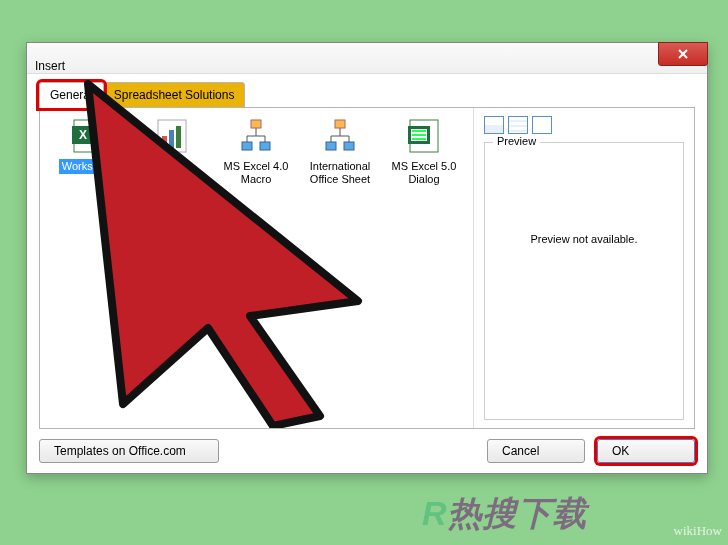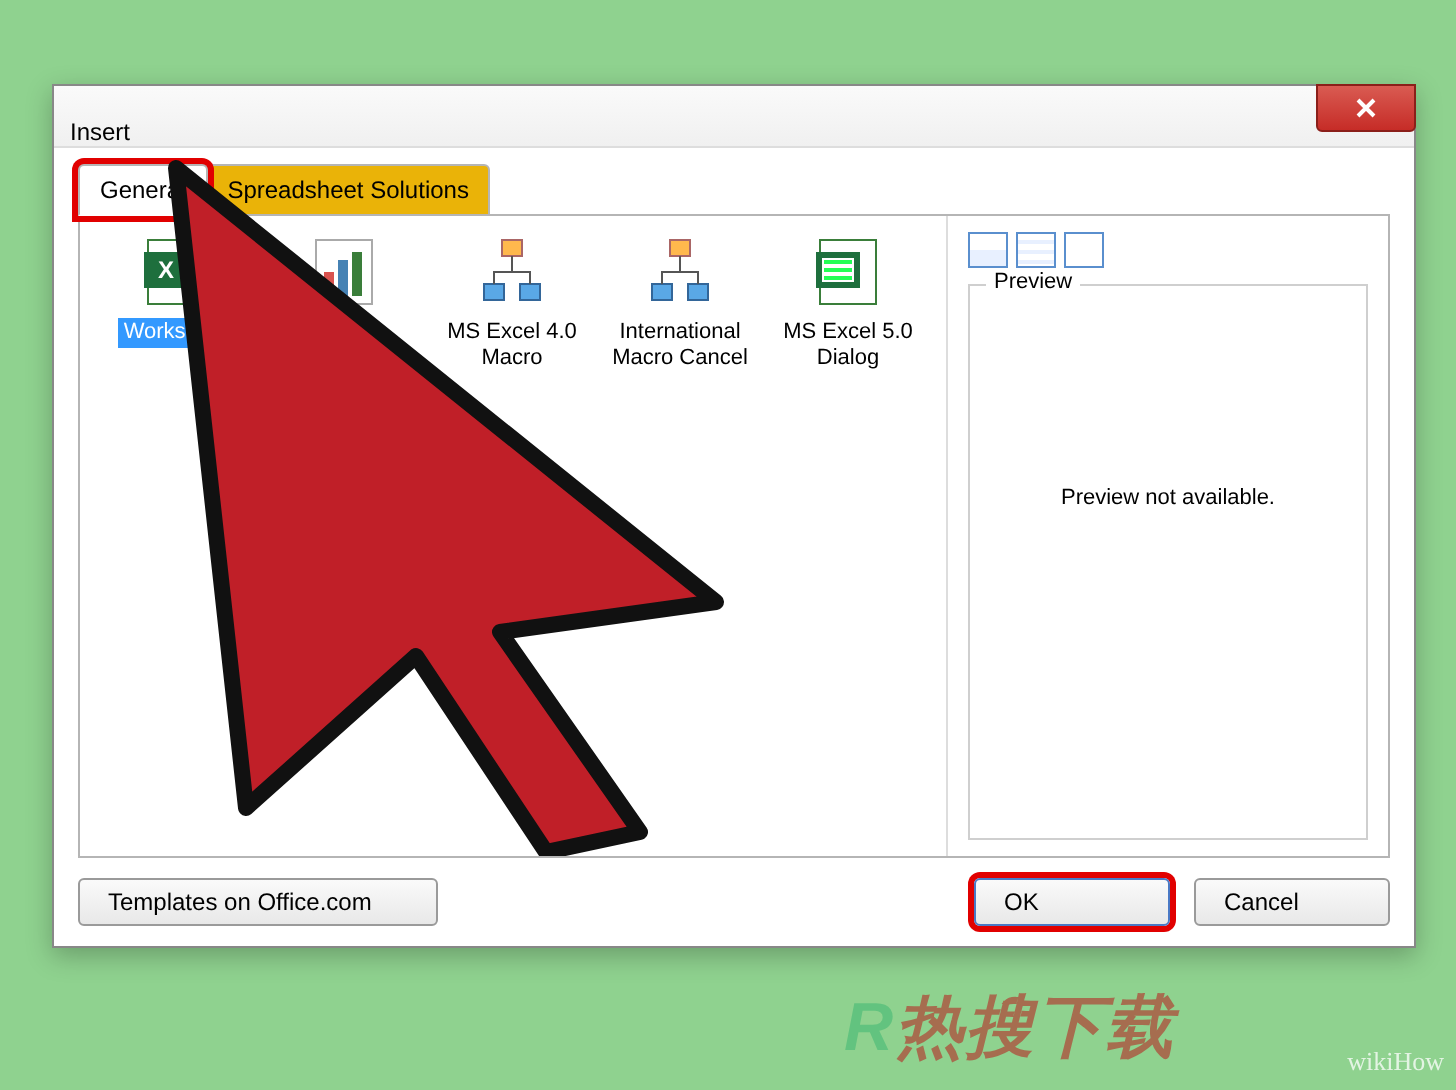--- a/index.html
+++ b/index.html
@@ -130,33 +130,33 @@
 }
 .view-icon {
   width: 18px;
   height: 16px;
   border: 1px solid #5a8fce;
 }
 .preview-group {
   border: 1px solid #cfcfcf;
   flex: 1;
   position: relative;
-  padding: 0 8px;
+  padding: 10px 8px;
 }
 .preview-group .legend {
   position: absolute;
   top: -8px;
   left: 8px;
   background: #fff;
   padding: 0 4px;
   font-size: 11px;
 }
 .preview-msg {
   text-align: center;
-  margin-top: 100px;
+  margin-top: 80px;
   font-size: 11px;
 }
 .footer {
   position: absolute;
   bottom: 10px;
   left: 12px;
   right: 12px;
   display: flex;
   justify-content: space-between;
 }
@@ -200,21 +200,21 @@
   font-size: 34px;
   font-weight: bold;
   font-style: italic;
   letter-spacing: 1px;
 }
 .watermark-cn .r {
   color: #3fb872;
   font-style: italic;
   font-family: Arial Black, sans-serif;
 }
-.watermark-cn .zh { color: #b91c1c; }
+.watermark-cn .zh { color: #701a75; }
 </style>
 </head>
 <body>
 
 <div class="dialog">
   <div class="titlebar">
     <span class="title">Insert</span>
     <div class="close-btn">
       <svg viewBox="0 0 10 10">
           <path d="M1 1 L9 9 M9 1 L1 9" stroke="#fff" stroke-width="2"></path>
@@ -266,21 +266,21 @@
             </div>
             <div class="template-item">
               <div class="icon-box">
                 <svg viewBox="0 0 40 40">
                     <rect x="15" y="4" width="10" height="8" fill="#ffb84d" stroke="#a66"></rect>
                     <rect x="6" y="26" width="10" height="8" fill="#5aa8e6" stroke="#369"></rect>
                     <rect x="24" y="26" width="10" height="8" fill="#5aa8e6" stroke="#369"></rect>
                     <path d="M20 12 v8 M20 20 h-9 v6 M20 20 h9 v6" stroke="#555" fill="none"></path>
                   </svg>
               </div>
-              <span class="label">International Macro Cancel</span>
+              <span class="label">International Office Sheet</span>
             </div>
             <div class="template-item">
               <div class="icon-box">
                 <svg viewBox="0 0 40 40">
                     <rect x="6" y="4" width="28" height="32" fill="#fff" stroke="#3a7e3a"></rect>
                     <rect x="4" y="10" width="22" height="18" fill="#1e6f3d"></rect>
                     <rect x="7" y="13" width="16" height="12" fill="#fff"></rect>
                     <rect x="8" y="14" width="14" height="2" fill="#2f5"></rect>
                     <rect x="8" y="18" width="14" height="2" fill="#2f5"></rect>
                     <rect x="8" y="22" width="14" height="2" fill="#2f5"></rect>
@@ -302,22 +302,22 @@
             <div class="preview-msg">Preview not available.</div>
           </div>
         </div>
       </div>
     </div>
   </div>
 
   <div class="footer">
     <div class="btn templates">Templates on Office.com</div>
     <div class="btn-group">
+      <div class="btn">Cancel</div>
       <div class="btn ok">OK</div>
-      <div class="btn">Cancel</div>
     </div>
   </div>
 </div>
 
 <svg class="cursor-overlay" viewBox="0 0 310 352">
   <path d="M20 8 L290 225 L182 240 L252 340 L205 350 L140 252 L55 328 Z" fill="#c01f28" stroke="#111" stroke-width="8" stroke-linejoin="round"></path>
 </svg>
 
 <div class="watermark-cn">
   <span class="r">R</span><span class="zh">热搜下载</span>

